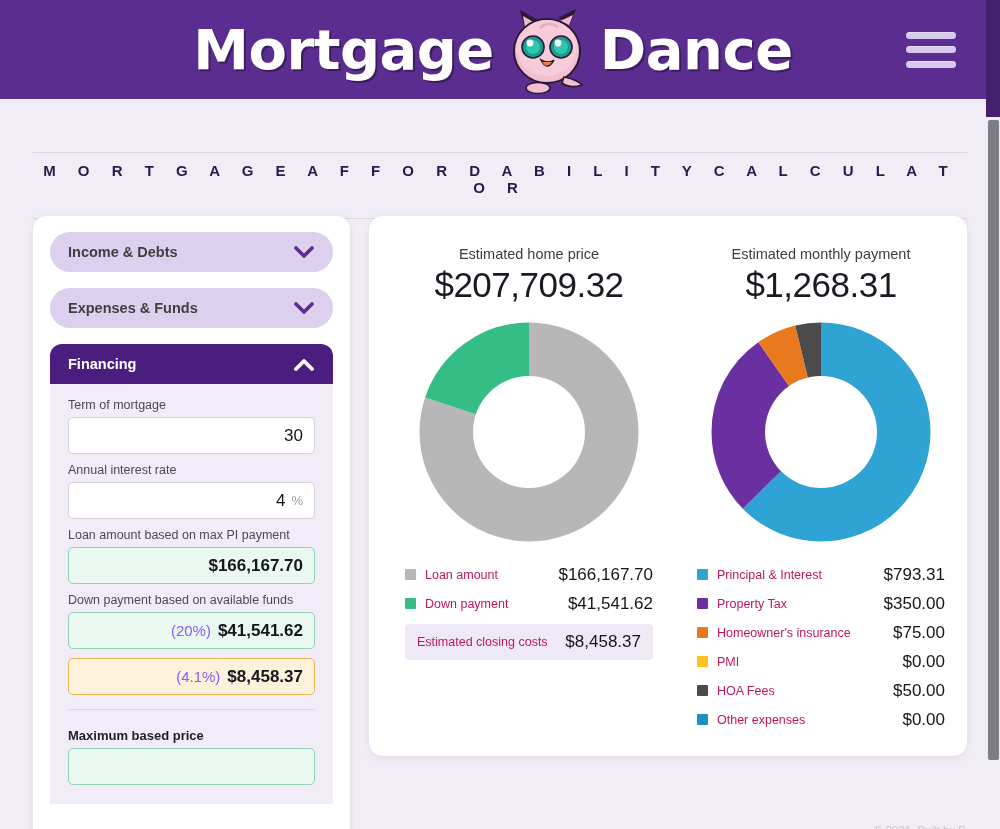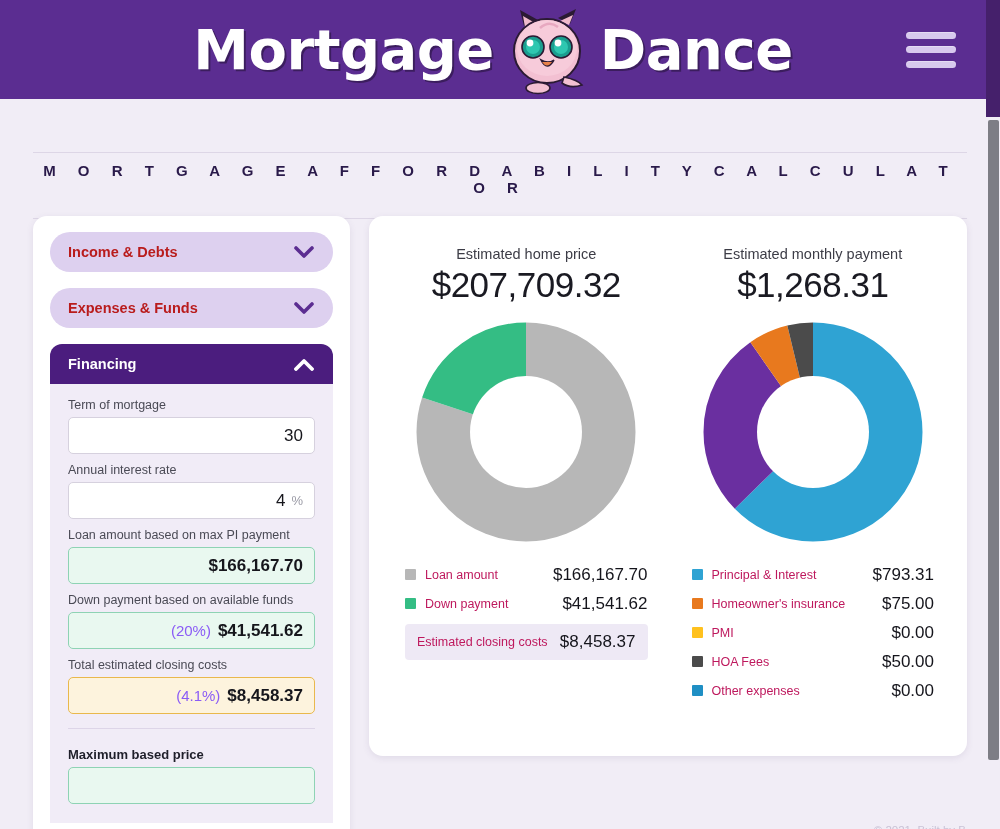--- a/index.html
+++ b/index.html
@@ -85,21 +85,21 @@
     display: flex; align-items: center; justify-content: space-between;
     padding: 0 19px 0 18px;
     cursor: pointer;
   }
   .acc-head.closed { background: #ddd0ef; }
   .acc-head.open {
     background: #4b1d7e;
     border-radius: 12px 12px 0 0;
     margin-bottom: 0;
   }
-  .acc-title { font-size: 14.5px; font-weight: bold; color: #b91c1c; }
+  .acc-title { font-size: 14.5px; font-weight: bold; color: #404040; }
   .acc-head.open .acc-title { color: #ffffff; }
   .chev { width: 20px; height: 13px; }
 
   .acc-body {
     background: #f1ecf7;
     padding: 14px 18px 10px 18px;
   }
   .field { margin-bottom: 9px; }
   .field-label {
     font-size: 12.5px; color: #4a4a55;
@@ -117,21 +117,21 @@
   .input-box.green { background: #e9f8f0; border: 1px solid #8ed3b4; }
   .input-box.amber { background: #fdf3dd; border: 1px solid #e9b84c; }
   .input-box .pct {
     font-size: 15px; color: #8b5cf6; margin-right: 7px; font-weight: normal;
   }
   .input-box .unit { font-size: 13px; color: #9b9ba6; margin-left: 6px; }
   .input-box .amt { font-weight: bold; }
   .divider { border-top: 1px solid #ddd5e8; margin: 14px 0 18px 0; }
 
   
-  .results { display: flex; padding: 30px 11px 0 14px; }
+  .results { display: flex; padding: 30px 0 0 14px; }
   .col { width: 50%; }
   .res-label {
     text-align: center; font-size: 14.5px; color: #3c3c46; margin-bottom: 3px;
   }
   .res-value {
     text-align: center; font-size: 35px; color: #1a1a22; letter-spacing: -0.5px;
   }
   .donut-wrap { display: flex; justify-content: center; margin-top: 16px; }
 
   .legend { margin: 17px 22px 0 22px; }
@@ -266,21 +266,20 @@
 
         <div class="field">
           <div class="field-label">Down payment based on available funds</div>
           <div class="input-box green">
             <span class="pct">(20%)</span>
             <span class="amt">$41,541.62</span>
           </div>
         </div>
 
         <div class="field">
-          <div class="field-label">Total estimated closing costs</div>
           <div class="input-box amber">
             <span class="pct">(4.1%)</span>
             <span class="amt">$8,458.37</span>
           </div>
         </div>
 
         <div class="divider"></div>
 
         <div class="field">
           <div class="field-label bold">Maximum based price</div>
@@ -341,20 +340,25 @@
           </svg>
         </div>
 
         <div class="legend">
           <div class="legend-row">
             <span class="swatch" style="background:#2fa3d3"></span>
             <span class="legend-name">Principal &amp; Interest</span>
             <span class="legend-val">$793.31</span>
           </div>
           <div class="legend-row">
+            <span class="swatch" style="background:#6a2fa0"></span>
+            <span class="legend-name">Property Tax</span>
+            <span class="legend-val">$350.00</span>
+          </div>
+          <div class="legend-row">
             <span class="swatch" style="background:#e8791e"></span>
             <span class="legend-name">Homeowner's insurance</span>
             <span class="legend-val">$75.00</span>
           </div>
           <div class="legend-row">
             <span class="swatch" style="background:#ffc11e"></span>
             <span class="legend-name">PMI</span>
             <span class="legend-val">$0.00</span>
           </div>
           <div class="legend-row">

